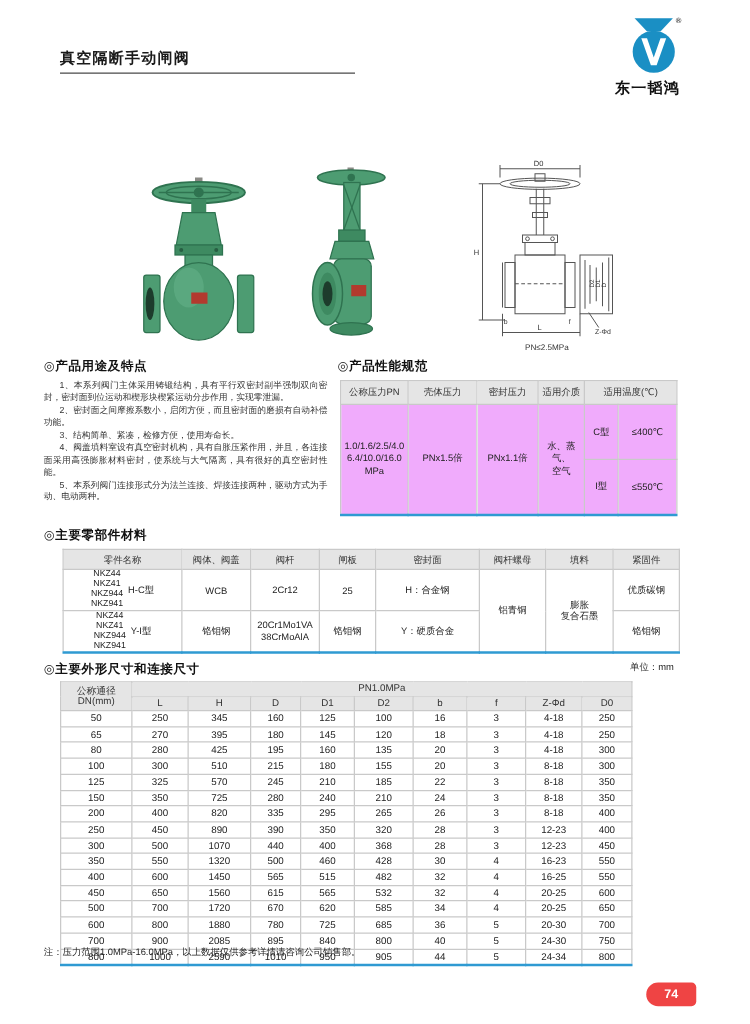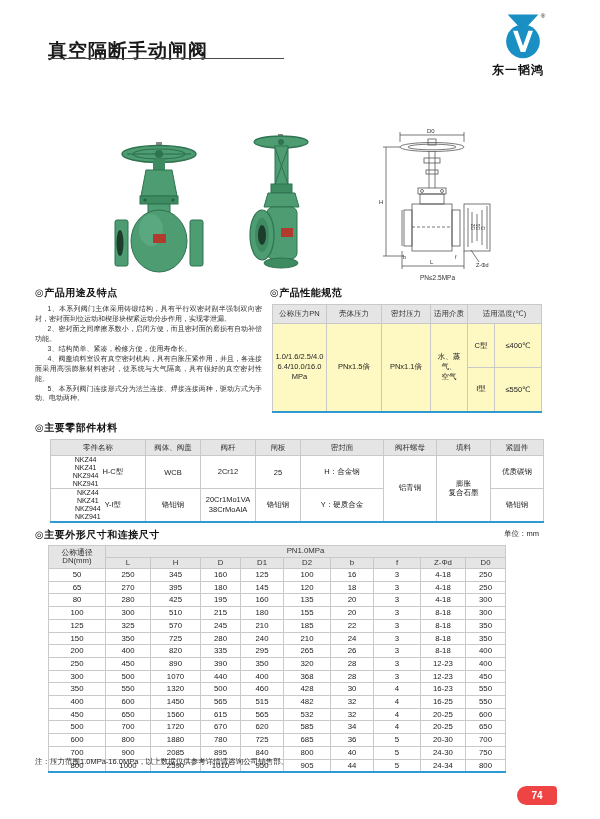--- a/index.html
+++ b/index.html
@@ -1,21 +1,21 @@
 <!DOCTYPE html>
 <html><head>
 <meta charset="utf-8">
 <style>
   * { margin:0; padding:0; box-sizing:border-box; }
   html,body { background:#fff; }
   body { width:600px; height:819px; font-family:"Liberation Sans","DejaVu Sans",sans-serif; color:#222; }
   .page { position:relative; width:600px; height:819px; background:#fff; overflow:hidden; }
 
   
-  .title { position:absolute; left:48px; top:38px; font-size:19px; font-weight:bold; color:#1a1a1a; letter-spacing:1px;text-align:right; }
+  .title { position:absolute; left:48px; top:38px; font-size:12px; font-weight:bold; color:#1a1a1a; letter-spacing:1px;text-align:right; }
   .title-rule { position:absolute; left:48px; top:58px; width:236px; height:1px; background:#4a4a4a; }
   .logo { position:absolute; left:492px; top:12px; width:62px; text-align:left; }
   .logo svg { display:block; margin:0 auto; }
   .logo-text { font-size:12px; font-weight:bold; color:#111; letter-spacing:1px; margin-top:2px; white-space:nowrap; }
 
   
   .band { position:absolute; left:0; top:84px; width:600px; height:31px; background:#58a6d3; display:flex; align-items:center; }
   .band-line { height:1px; background:#fff; flex:1 1 auto; }
   .band-line-right { flex:0 0 26px; }
   .band-text { color:#fff; font-size:9px; letter-spacing:.5px; margin:0 7px; white-space:nowrap; }
@@ -31,21 +31,21 @@
   .feat-list { margin-top:4px; }
 
   
   table { border-collapse:collapse; table-layout:fixed; }
   th, td { border:1px solid #c9c9c9; text-align:center; vertical-align:middle; overflow:hidden; }
   thead th { background:#e5e5e5; font-weight:normal; color:#333; }
   .tbl-blue { border-bottom:2px solid #2f9ad2; }
 
   .perf-table { width:269px; margin:4px 0 0 2px; font-size:7.5px; }
   .perf-table thead th { height:19px; }
-  .perf-table td { height:44px; background:#fef9c3; }
+  .perf-table td { height:44px; background:#f0abfc; }
   .pline { line-height:1.35; }
 
   .mat-table { width:493px; margin:4px 0 0 15px; font-size:7.5px; }
   .mat-table thead th { height:16px; }
   .mat-table td { height:33px; background:#fff; }
   .name-cell { display:flex; align-items:center; justify-content:center; gap:4px; }
   .models { line-height:1.12; font-size:7px; text-align:center; }
   .type-label { font-size:7.5px; }
   .two-line { line-height:1.25; }
 

